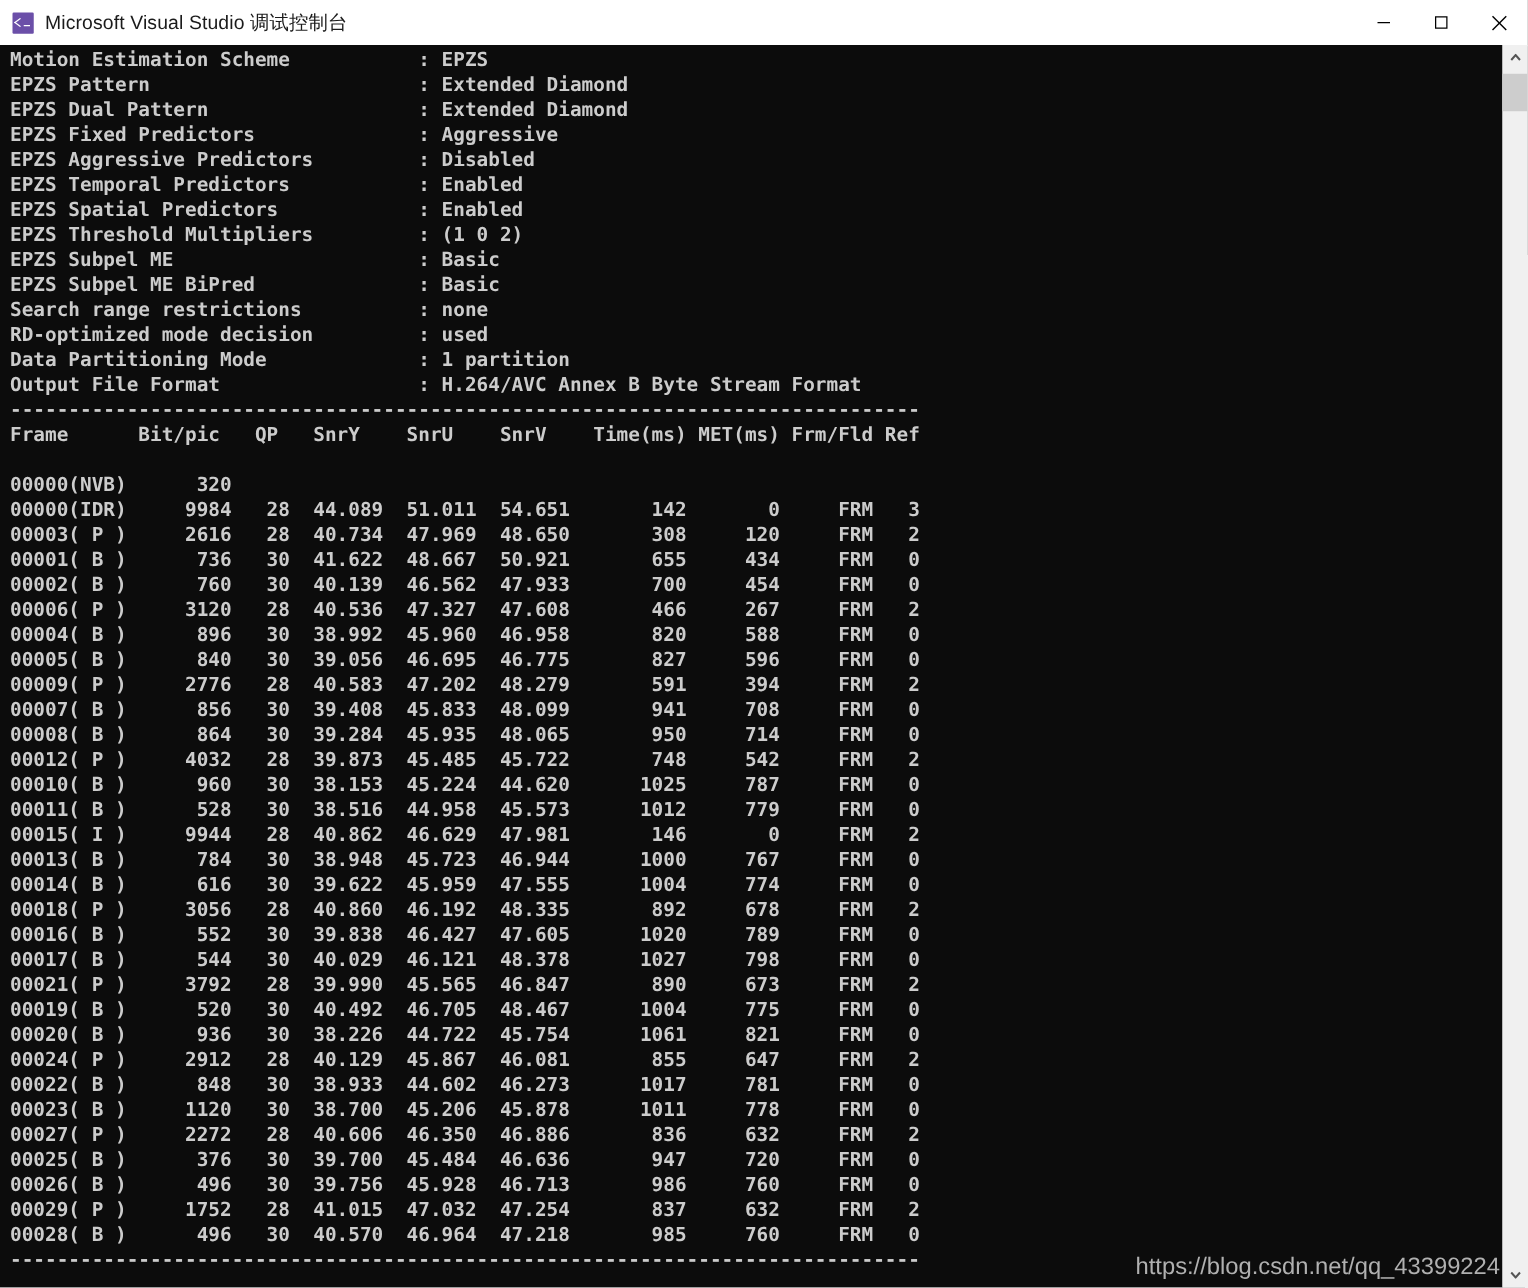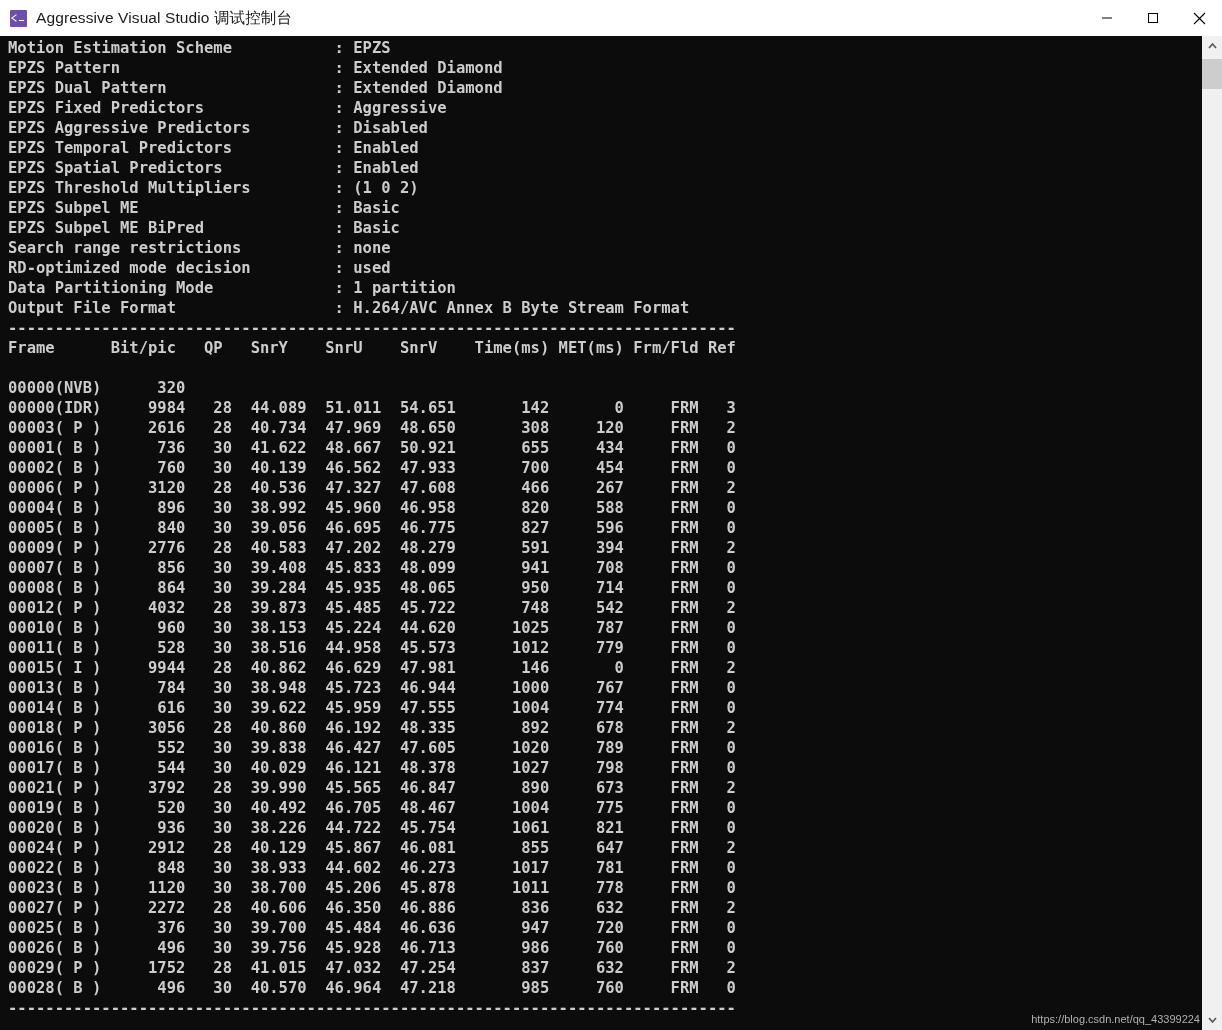--- a/index.html
+++ b/index.html
@@ -136,34 +136,34 @@
     height: 30px;
     background: #cdcdcd;
   }
 
   
   .watermark {
     position: absolute;
     right: 22px;
     bottom: 5px;
     font-family: "Liberation Sans", sans-serif;
-    font-size: 11px;
+    font-size: 19px;
     color: #b9b9b9;
     white-space: nowrap;
     opacity: 0.95;
   }
 </style>
 </head>
 <body>
 
 <div class="window">
 
   <div class="titlebar">
     <div class="title-icon"></div>
-    <div class="title-text">Aggressive Visual Studio 调试控制台</div>
+    <div class="title-text">Microsoft Visual Studio 调试控制台</div>
     <div class="win-controls">
       <div class="win-btn">
         <svg width="12" height="12" viewBox="0 0 12 12">
             <line x1="1" y1="6" x2="11" y2="6" stroke="#000" stroke-width="1"></line>
           </svg>
       </div>
       <div class="win-btn">
         <svg width="12" height="12" viewBox="0 0 12 12">
             <rect x="1.5" y="1.5" width="9" height="9" fill="none" stroke="#000" stroke-width="1"></rect>
           </svg>

